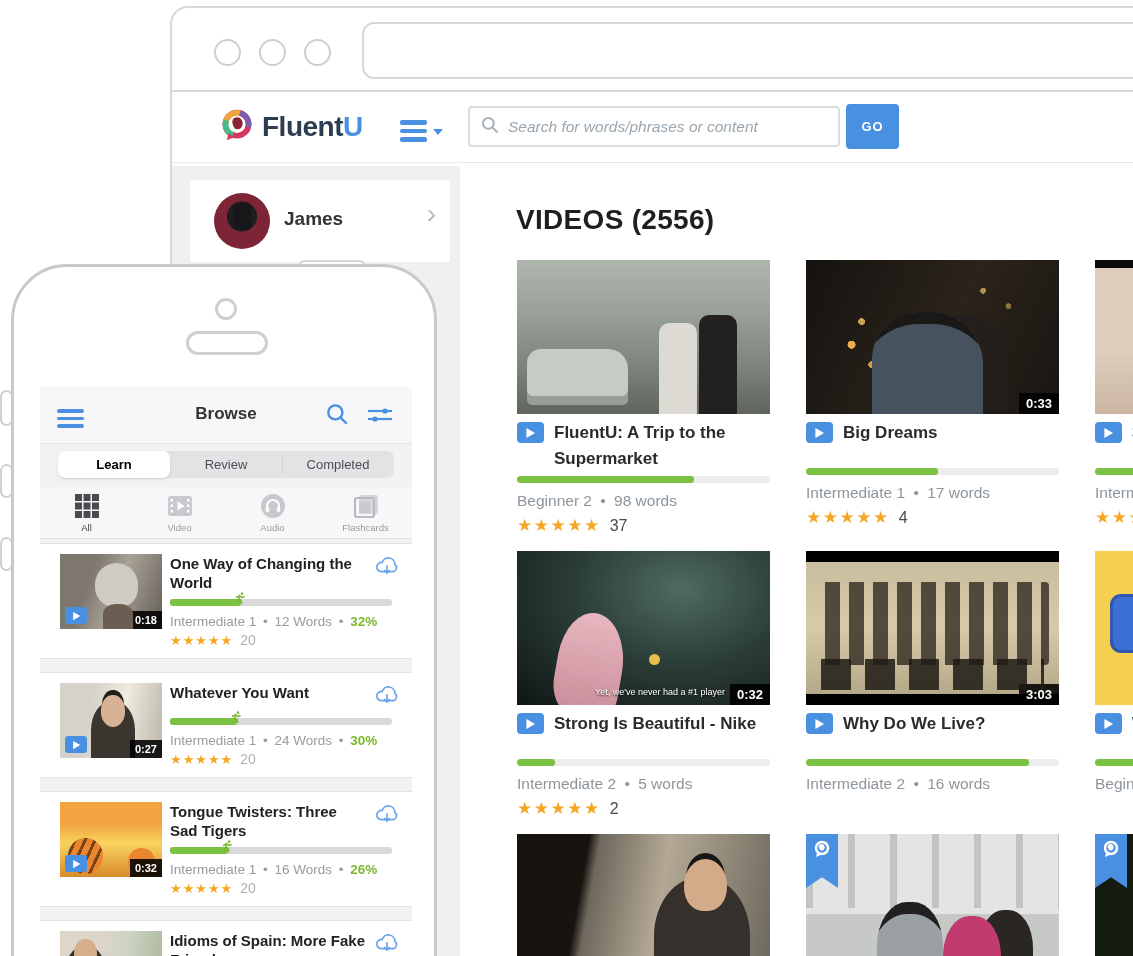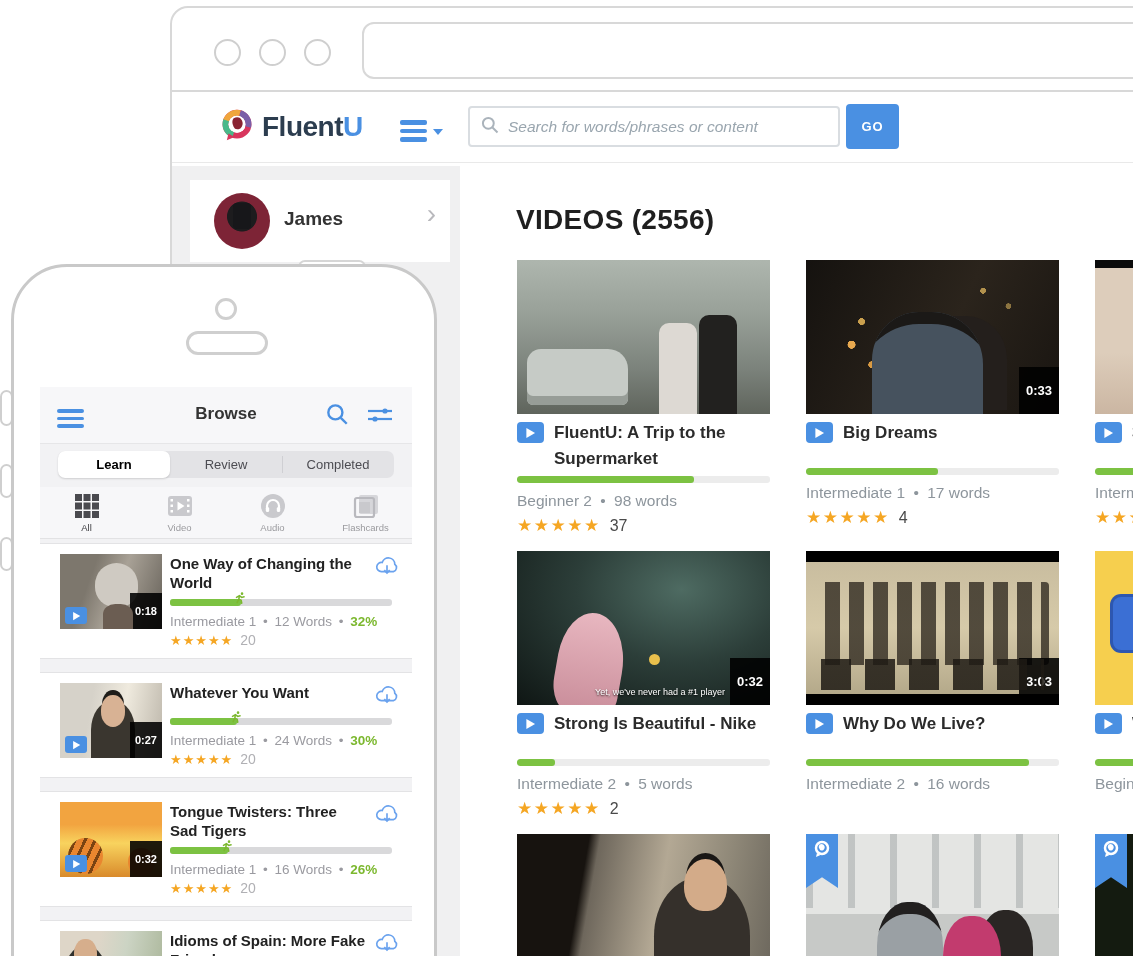--- a/index.html
+++ b/index.html
@@ -53,21 +53,21 @@
   .page-title { position:absolute; left:56px; top:38px; font-size:28px; font-weight:bold;
     color:#1f1f1f; letter-spacing:0.3px; }
 
   
   #video-grid { position:absolute; left:57px; top:94px; display:grid;
     grid-template-columns:repeat(3,253px); column-gap:36px; row-gap:15px; align-items:start; }
   .card { width:253px; }
   .thumb { position:relative; overflow:hidden; background:#888; }
   .card .thumb { width:253px; height:154px; }
   .duration { position:absolute; right:0; bottom:0; background:rgba(0,0,0,0.88); color:#fff;
-    font-size:13px; font-weight:bold; padding:16px 7px; }
+    font-size:13px; font-weight:bold; padding:3px 7px; }
   .caption { position:absolute; left:78px; bottom:8px; color:#fff; font-size:9px;
     text-shadow:0 1px 2px rgba(0,0,0,.9); white-space:nowrap; }
   .ribbon { position:absolute; left:0; top:0; width:32px; height:54px; background:#4a90e2;
     clip-path:polygon(0 0,100% 0,100% 100%,50% 80%,0 100%); display:flex; justify-content:center; padding-top:5px; }
   .title-row { display:flex; gap:10px; margin-top:6px; min-height:44px; align-items:flex-start; }
   .play-badge { flex:0 0 auto; width:27px; height:21px; background:#4a90e2; border-radius:4px;
     display:flex; align-items:center; justify-content:center; margin-top:2px; }
   .v-title { font-size:17px; font-weight:bold; color:#2b2b2b; line-height:26px; }
   .bar { margin-top:4px; height:7px; background:#ececec; border-radius:3px; overflow:hidden; }
   .bar .fill { display:block; height:100%; background:#7cc242; border-radius:3px; }
@@ -107,21 +107,21 @@
   .cat .lbl { font-size:9.5px; color:#9a9a9e; }
   .cat.active .lbl { color:#3c3c40; }
 
   #phone-list { margin-top:4px; }
   .p-item { position:relative; background:#fff; border-top:1px solid #e3e3e5; border-bottom:1px solid #e3e3e5;
     margin-bottom:13px; padding:10px 12px 10px 130px; min-height:95px; }
   .p-thumb { position:absolute; left:20px; top:10px; width:102px; height:75px; }
   .p-play { position:absolute; left:5px; bottom:5px; width:22px; height:17px; background:#4a90e2;
     border-radius:3px; display:flex; align-items:center; justify-content:center; }
   .p-dur { position:absolute; right:0; bottom:0; background:rgba(0,0,0,.88); color:#fff;
-    font-size:11px; font-weight:bold; padding:12px 5px; }
+    font-size:11px; font-weight:bold; padding:3px 5px; }
   .p-head { display:flex; justify-content:space-between; gap:8px; }
   .p-title2 { font-size:15px; font-weight:bold; color:#222; line-height:19px; max-width:200px; }
   .cloud { flex:0 0 auto; margin-top:2px; }
   .p-bar { position:relative; margin-top:7px; margin-right:8px; height:7px; background:#d9d9db;
     border-radius:3px; }
   .p-bar .fill { position:relative; display:block; height:100%; background:#7cc242; border-radius:3px; }
   .runner { position:absolute; right:-6px; top:-8px; }
   .p-meta { margin-top:8px; font-size:13.5px; color:#9a9aa0; }
   .p-meta .dot { padding:0 3px; }
   .p-meta .pct { color:#7cb82f; font-weight:bold; }

